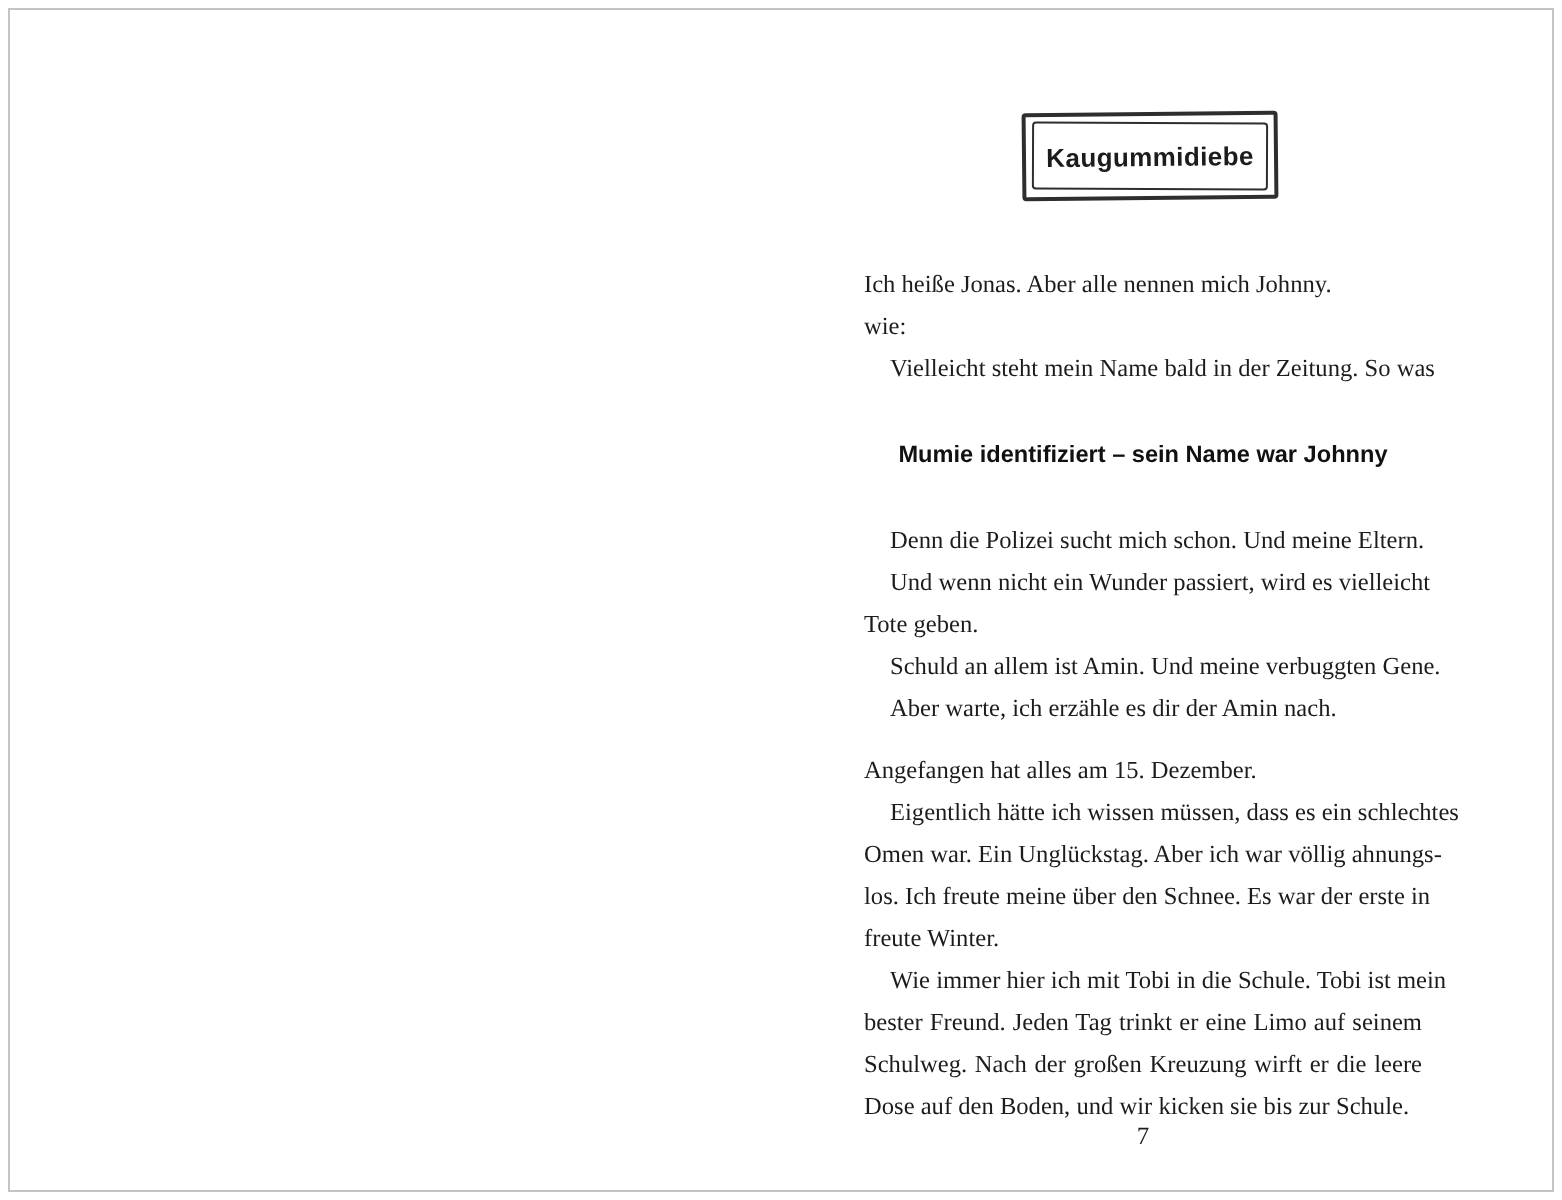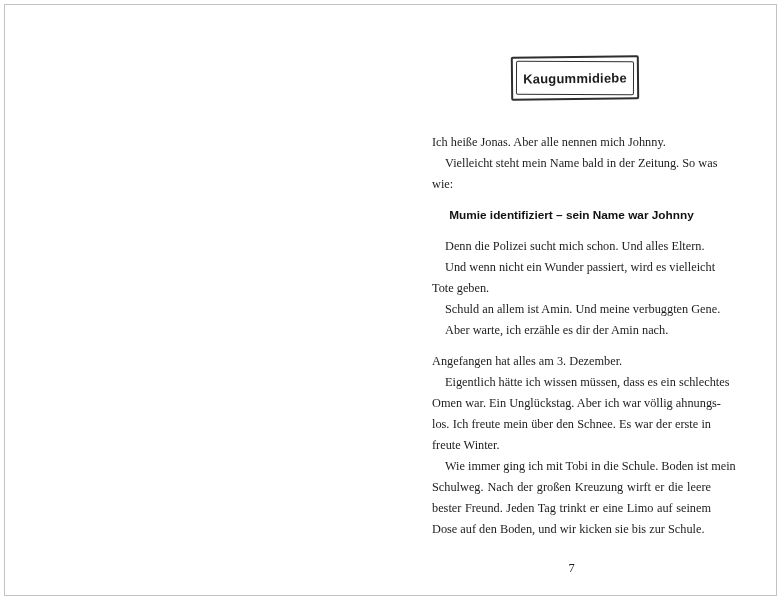--- a/index.html
+++ b/index.html
@@ -77,21 +77,21 @@
     text-align: justify;
     text-align-last: justify;
   }
   .line.gap { margin-top: 10px; }
   .headline {
     font-family: "Liberation Sans", sans-serif;
     font-weight: bold;
     font-size: 11.8px;
     line-height: 21px;
     text-align: center;
-    margin: 10px 0;
+    margin: 22px 0;
     white-space: nowrap;
     color: #111111;
   }
   .pagenum {
     position: absolute;
     left: 432px;
     top: 560px;
     width: 279px;
     text-align: center;
     font-size: 12.5px;
@@ -105,36 +105,36 @@
 <div class="canvas">
   <div class="page-frame"></div>
 
   <div class="chapter-box">
     <div class="chapter-box-inner"></div>
     <span class="chapter-title">Kaugummidiebe</span>
   </div>
 
   <div class="column">
     <div class="line">Ich heiße Jonas. Aber alle nennen mich Johnny.</div>
+    <div class="line">wie:</div>
     <div class="line indent j">Vielleicht steht mein Name bald in der Zeitung. So was</div>
-    <div class="line">wie:</div>
 
     <div class="headline">Mumie identifiziert – sein Name war Johnny</div>
 
-    <div class="line indent">Denn die Polizei sucht mich schon. Und alles Eltern.</div>
+    <div class="line indent">Denn die Polizei sucht mich schon. Und meine Eltern.</div>
     <div class="line indent j">Und wenn nicht ein Wunder passiert, wird es vielleicht</div>
     <div class="line">Tote geben.</div>
     <div class="line indent">Schuld an allem ist Amin. Und meine verbuggten Gene.</div>
     <div class="line indent">Aber warte, ich erzähle es dir der Amin nach.</div>
 
-    <div class="line gap">Angefangen hat alles am 3. Dezember.</div>
+    <div class="line gap">Angefangen hat alles am 15. Dezember.</div>
     <div class="line indent j">Eigentlich hätte ich wissen müssen, dass es ein schlechtes</div>
     <div class="line j">Omen war. Ein Unglückstag. Aber ich war völlig ahnungs-</div>
-    <div class="line j">los. Ich freute mein über den Schnee. Es war der erste in</div>
+    <div class="line j">los. Ich freute meine über den Schnee. Es war der erste in</div>
     <div class="line">freute Winter.</div>
-    <div class="line indent j">Wie immer ging ich mit Tobi in die Schule. Boden ist mein</div>
+    <div class="line indent j">Wie immer hier ich mit Tobi in die Schule. Tobi ist mein</div>
+    <div class="line j">bester Freund. Jeden Tag trinkt er eine Limo auf seinem</div>
     <div class="line j">Schulweg. Nach der großen Kreuzung wirft er die leere</div>
-    <div class="line j">bester Freund. Jeden Tag trinkt er eine Limo auf seinem</div>
     <div class="line">Dose auf den Boden, und wir kicken sie bis zur Schule.</div>
   </div>
 
   <div class="pagenum">7</div>
 </div>
 
 </body></html>

